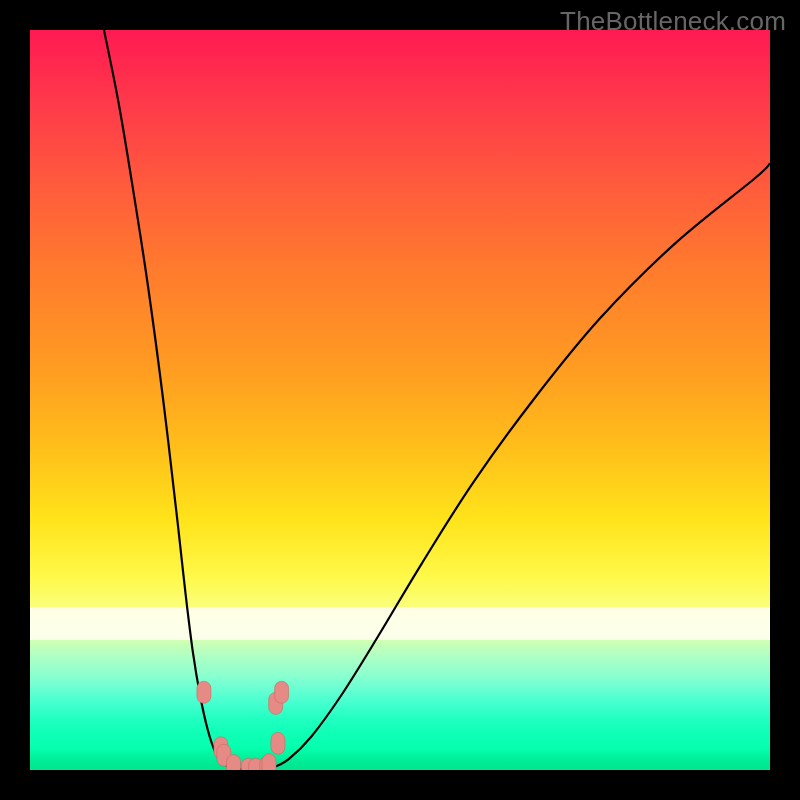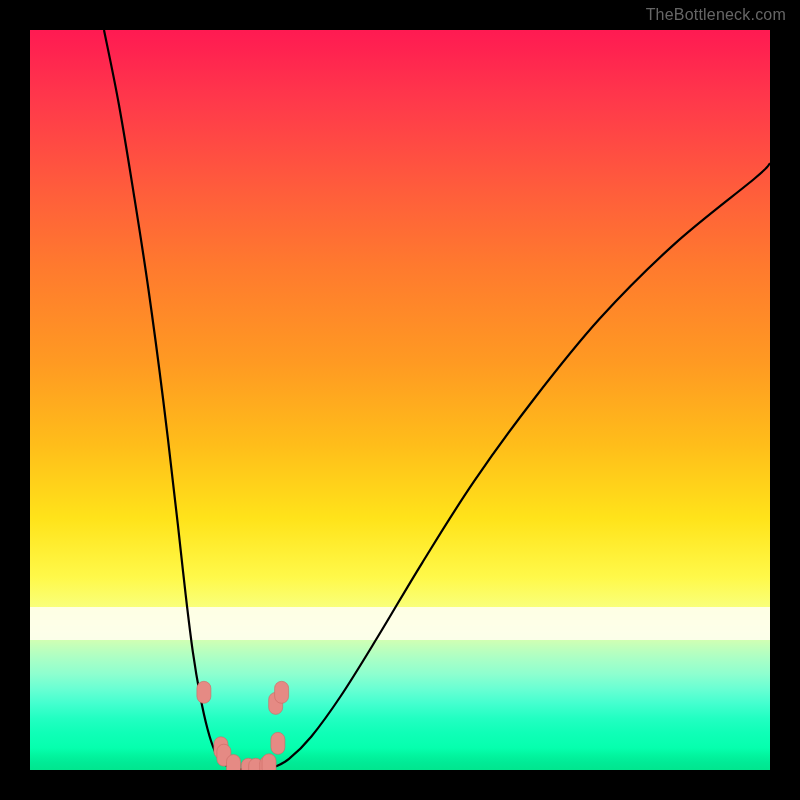--- a/index.html
+++ b/index.html
@@ -15,21 +15,21 @@
     width: 800px;
     height: 800px;
     background: #000;
     position: relative;
   }
   .watermark {
     position: absolute;
     top: 6px;
     right: 14px;
     color: #666;
-    font-size: 16px;
+    font-size: 26px;
     letter-spacing: 0.2px;
     z-index: 10;
   }
   .plot-frame {
     position: absolute;
     left: 30px;
     top: 30px;
     width: 740px;
     height: 740px;
     overflow: hidden;

